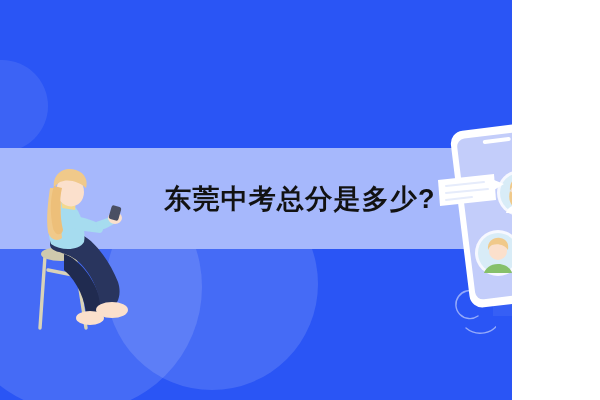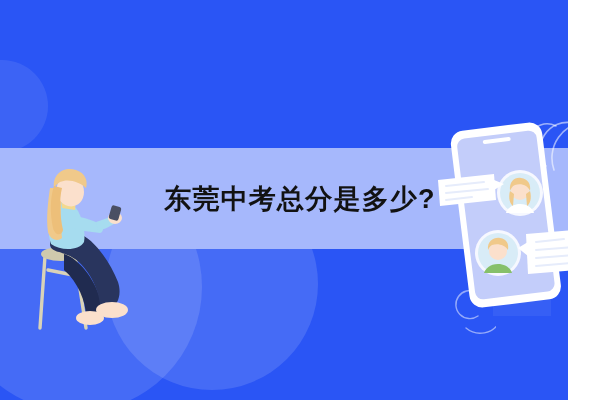--- a/index.html
+++ b/index.html
@@ -2,21 +2,21 @@
 <html><head>
 <meta charset="utf-8">
 <style>
   html, body {
     margin: 0;
     padding: 0;
     background: #ffffff;
   }
   #banner {
     position: relative;
-    width: 568px;
+    width: 512px;
     height: 400px;
     overflow: hidden;
     background: #2a55f5;
     font-family: "Liberation Sans", "DejaVu Sans", sans-serif;
   }
   
   #light-band {
     position: absolute;
     left: 0;
     top: 148px;

